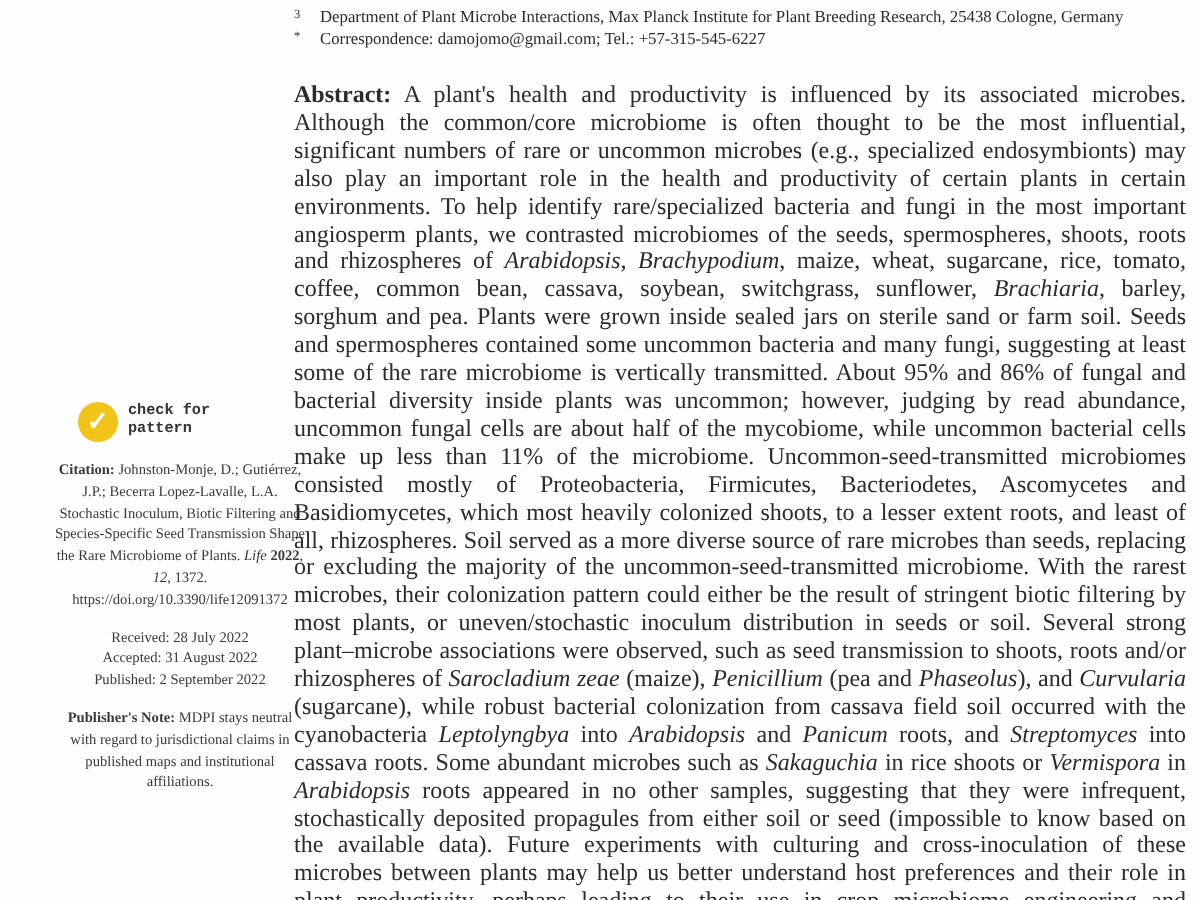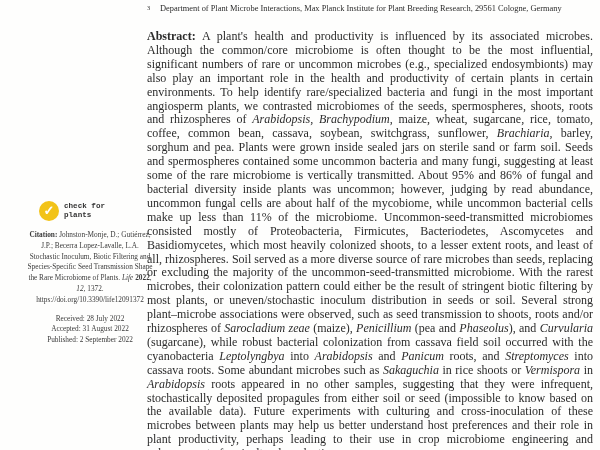--- a/index.html
+++ b/index.html
@@ -63,41 +63,46 @@
 <body>
 
 <div class="page">
 
   <div class="sidebar">
 
     <div class="badge">
       <span class="badge-circle" style="background: rgb(242, 195, 24);">✓</span>
       <span class="badge-text">
         <span>check for</span><br>
-        <span>plants</span>
+        <span>pattern</span>
       </span>
     </div>
 
     <p class="sb-block"><span class="bold">Citation:</span><span><span> Johnston-Monje, D.; Gutiérrez, J.P.; Becerra Lopez-Lavalle, L.A. Stochastic Inoculum, Biotic Filtering and Species-Specific Seed Transmission Shape the Rare Microbiome of Plants. </span><span style="font-style: italic;">Life</span><span> </span><span style="font-weight: bold;">2022</span><span>, </span><span style="font-style: italic;">12</span><span>, 1372. https://doi.org/10.3390/life12091372</span></span></p>
 
 
     <div class="sb-block">
       <p class="sb-line">Received: 28 July 2022</p>
       <p class="sb-line">Accepted: 31 August 2022</p>
       <p class="sb-line">Published: 2 September 2022</p>
     </div>
 
+    <p class="sb-block"><span class="bold">Publisher's Note:</span><span> MDPI stays neutral with regard to jurisdictional claims in published maps and institutional affiliations.</span></p>
 
   </div>
 
   <div class="main">
 
     <div class="affil">
       <div class="aff-row">
         <span class="aff-marker">3</span>
-        <span class="aff-text">Department of Plant Microbe Interactions, Max Planck Institute for Plant Breeding Research, 29561 Cologne, Germany</span>
+        <span class="aff-text">Department of Plant Microbe Interactions, Max Planck Institute for Plant Breeding Research, 25438 Cologne, Germany</span>
+      </div>
+      <div class="aff-row">
+        <span class="aff-marker">*</span>
+        <span class="aff-text">Correspondence: damojomo@gmail.com; Tel.: +57-315-545-6227</span>
       </div>
     </div>
 
     <p class="abstract"><span class="bold">Abstract:</span><span> </span><span><span>A plant's health and productivity is influenced by its associated microbes. Although the common/core microbiome is often thought to be the most influential, significant numbers of rare or uncommon microbes (e.g., specialized endosymbionts) may also play an important role in the health and productivity of certain plants in certain environments. To help identify rare/specialized bacteria and fungi in the most important angiosperm plants, we contrasted microbiomes of the seeds, spermospheres, shoots, roots and rhizospheres of </span><span style="font-style: italic;">Arabidopsis</span><span>, </span><span style="font-style: italic;">Brachypodium</span><span>, maize, wheat, sugarcane, rice, tomato, coffee, common bean, cassava, soybean, switchgrass, sunflower, </span><span style="font-style: italic;">Brachiaria</span><span>, barley, sorghum and pea. Plants were grown inside sealed jars on sterile sand or farm soil. Seeds and spermospheres contained some uncommon bacteria and many fungi, suggesting at least some of the rare microbiome is vertically transmitted. About 95% and 86% of fungal and bacterial diversity inside plants was uncommon; however, judging by read abundance, uncommon fungal cells are about half of the mycobiome, while uncommon bacterial cells make up less than 11% of the microbiome. Uncommon-seed-transmitted microbiomes consisted mostly of Proteobacteria, Firmicutes, Bacteriodetes, Ascomycetes and Basidiomycetes, which most heavily colonized shoots, to a lesser extent roots, and least of all, rhizospheres. Soil served as a more diverse source of rare microbes than seeds, replacing or excluding the majority of the uncommon-seed-transmitted microbiome. With the rarest microbes, their colonization pattern could either be the result of stringent biotic filtering by most plants, or uneven/stochastic inoculum distribution in seeds or soil. Several strong plant–microbe associations were observed, such as seed transmission to shoots, roots and/or rhizospheres of </span><span style="font-style: italic;">Sarocladium zeae</span><span> (maize), </span><span style="font-style: italic;">Penicillium</span><span> (pea and </span><span style="font-style: italic;">Phaseolus</span><span>), and </span><span style="font-style: italic;">Curvularia</span><span> (sugarcane), while robust bacterial colonization from cassava field soil occurred with the cyanobacteria </span><span style="font-style: italic;">Leptolyngbya</span><span> into </span><span style="font-style: italic;">Arabidopsis</span><span> and </span><span style="font-style: italic;">Panicum</span><span> roots, and </span><span style="font-style: italic;">Streptomyces</span><span> into cassava roots. Some abundant microbes such as </span><span style="font-style: italic;">Sakaguchia</span><span> in rice shoots or </span><span style="font-style: italic;">Vermispora</span><span> in </span><span style="font-style: italic;">Arabidopsis</span><span> roots appeared in no other samples, suggesting that they were infrequent, stochastically deposited propagules from either soil or seed (impossible to know based on the available data). Future experiments with culturing and cross-inoculation of these microbes between plants may help us better understand host preferences and their role in plant productivity, perhaps leading to their use in crop microbiome engineering and enhancement of agricultural production.</span></span></p>
 
   </div>
 </div>
 
 </body></html>

